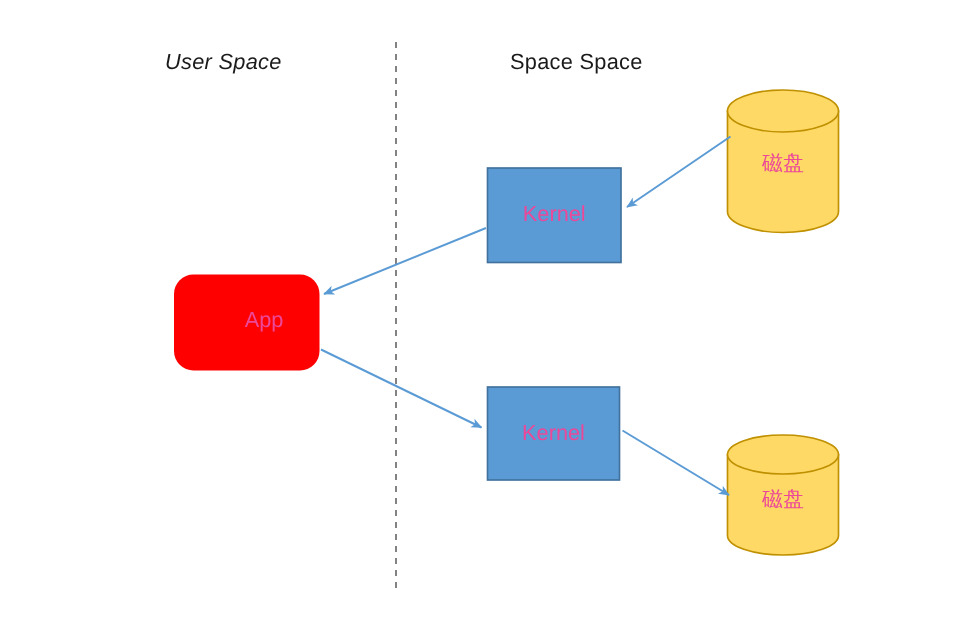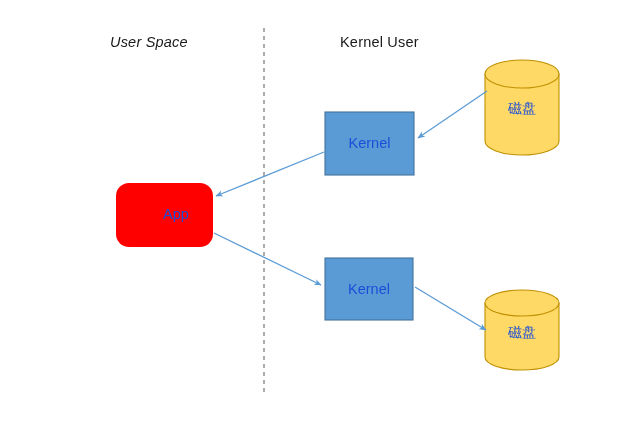--- a/index.html
+++ b/index.html
@@ -34,21 +34,21 @@
     font-size: 14.5px;
     color: #1a1a1a;
     letter-spacing: 0.2px;
     white-space: nowrap;
   }
   #label-user-space { left: 110px; top: 34px; font-style: italic; }
   #label-kernel-space { left: 340px; top: 34px; }
 
   .node-text {
     position: absolute;
-    color: #1d4ed8;
+    color: #ec4899;
     font-size: 14.5px;
     white-space: nowrap;
     text-align: center;
     pointer-events: none;
   }
   #app-label { left: 116px; top: 206px; width: 120px; }
   #kernel1-label { left: 325px; top: 135px; width: 89px; }
   #kernel2-label { left: 325px; top: 281px; width: 88px; }
   #disk1-label { left: 485px; top: 100px; width: 74px; font-size: 14px; }
   #disk2-label { left: 485px; top: 324px; width: 74px; font-size: 14px; }
@@ -86,21 +86,21 @@
     <line x1="324" y1="152" x2="216" y2="196" stroke="#5b9bd5" stroke-width="1.3" marker-end="url(#arrowhead)"></line>
 
     <line x1="487" y1="91" x2="418" y2="138" stroke="#5b9bd5" stroke-width="1.3" marker-end="url(#arrowhead)"></line>
 
     <line x1="214" y1="233" x2="321" y2="285" stroke="#5b9bd5" stroke-width="1.3" marker-end="url(#arrowhead)"></line>
 
     <line x1="415" y1="287" x2="486" y2="330" stroke="#5b9bd5" stroke-width="1.3" marker-end="url(#arrowhead)"></line>
   </svg>
 
   <div class="zone-label" id="label-user-space">User Space</div>
-  <div class="zone-label" id="label-kernel-space">Kernel User</div>
+  <div class="zone-label" id="label-kernel-space">Space Space</div>
 
   <div class="node-text" id="app-label">App</div>
   <div class="node-text" id="kernel1-label">Kernel</div>
   <div class="node-text" id="kernel2-label">Kernel</div>
   <div class="node-text" id="disk1-label">磁盘</div>
   <div class="node-text" id="disk2-label">磁盘</div>
 
 </div>
 
 </body></html>

